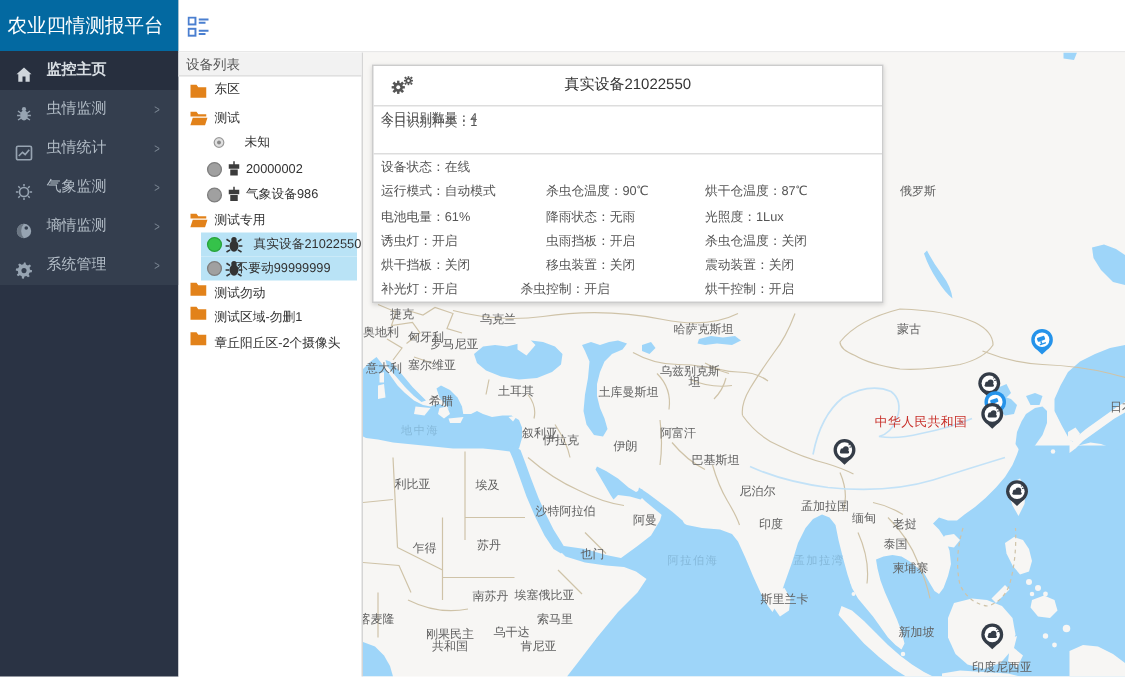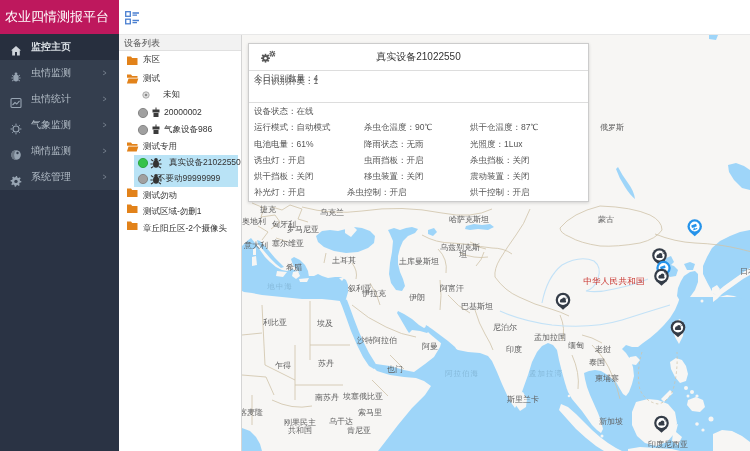--- a/index.html
+++ b/index.html
@@ -1,18 +1,18 @@
 <!DOCTYPE html>
 <html><head>
 <meta charset="utf-8">
 <style>
 *{margin:0;padding:0;box-sizing:border-box;}
 html,body{width:750px;height:451px;overflow:hidden;font-family:"Liberation Sans",sans-serif;background:#fff;}
 #sidebar{position:absolute;left:0;top:0;width:119px;height:451px;background:#2a3344;}
-#sb-title{height:34px;background:#be185d;color:#fff;font-size:13px;line-height:34px;padding-left:5px;letter-spacing:0px;white-space:nowrap;}
+#sb-title{height:34px;background:#0369a1;color:#fff;font-size:13px;line-height:34px;padding-left:5px;letter-spacing:0px;white-space:nowrap;}
 #sb-menu{background:#343e4e;}
 .mi{position:relative;height:26px;line-height:26px;color:#b3bdc7;font-size:10px;}
 .mi .ic{position:absolute;left:10px;top:7px;width:12px;height:12px;}
 .mi .tx{position:absolute;left:31px;top:0;}
 .mi .ar{position:absolute;right:12px;top:0;font-size:9px;color:#7c8794;transform:scaleX(0.7);}
 .mi.act{background:#272f3e;color:#d7dde2;font-weight:bold;}
 #main{position:absolute;left:119px;top:0;width:661px;height:451px;padding-left:23px;}
 #topbar{position:absolute;left:0;top:0;width:631px;height:35px;background:#fff;border-bottom:1px solid #e8e8e8;}
 #panel{position:absolute;left:0;top:35px;width:123px;height:416px;background:#fff;border-right:1px solid #d5d5d5;}
 #panel-h{height:16px;background:#f2f2f2;border-bottom:1px solid #e0e0e0;font-size:9px;color:#555;line-height:16px;padding-left:5px;}
@@ -359,21 +359,21 @@
     <div class="phr" style="top:58px"></div>
     <div class="pl" style="left:5px;top:62px">设备状态：在线</div>
     <div class="pl" style="left:5px;top:78px">运行模式：自动模式</div>
     <div class="pl" style="left:115px;top:78px">杀虫仓温度：90℃</div>
     <div class="pl" style="left:221px;top:78px">烘干仓温度：87℃</div>
     <div class="pl" style="left:5px;top:95px">电池电量：61%</div>
     <div class="pl" style="left:115px;top:95px">降雨状态：无雨</div>
     <div class="pl" style="left:221px;top:95px">光照度：1Lux</div>
     <div class="pl" style="left:5px;top:111px">诱虫灯：开启</div>
     <div class="pl" style="left:115px;top:111px">虫雨挡板：开启</div>
-    <div class="pl" style="left:221px;top:111px">杀虫挡板：关闭</div>
+    <div class="pl" style="left:221px;top:111px">杀虫仓温度：关闭</div>
     <div class="pl" style="left:5px;top:127px">烘干挡板：关闭</div>
     <div class="pl" style="left:115px;top:127px">移虫装置：关闭</div>
     <div class="pl" style="left:221px;top:127px">震动装置：关闭</div>
     <div class="pl" style="left:5px;top:143px">补光灯：开启</div>
     <div class="pl" style="left:98px;top:143px">杀虫控制：开启</div>
     <div class="pl" style="left:221px;top:143px">烘干控制：开启</div>
   </div>
 </div>
 
 </body></html>

